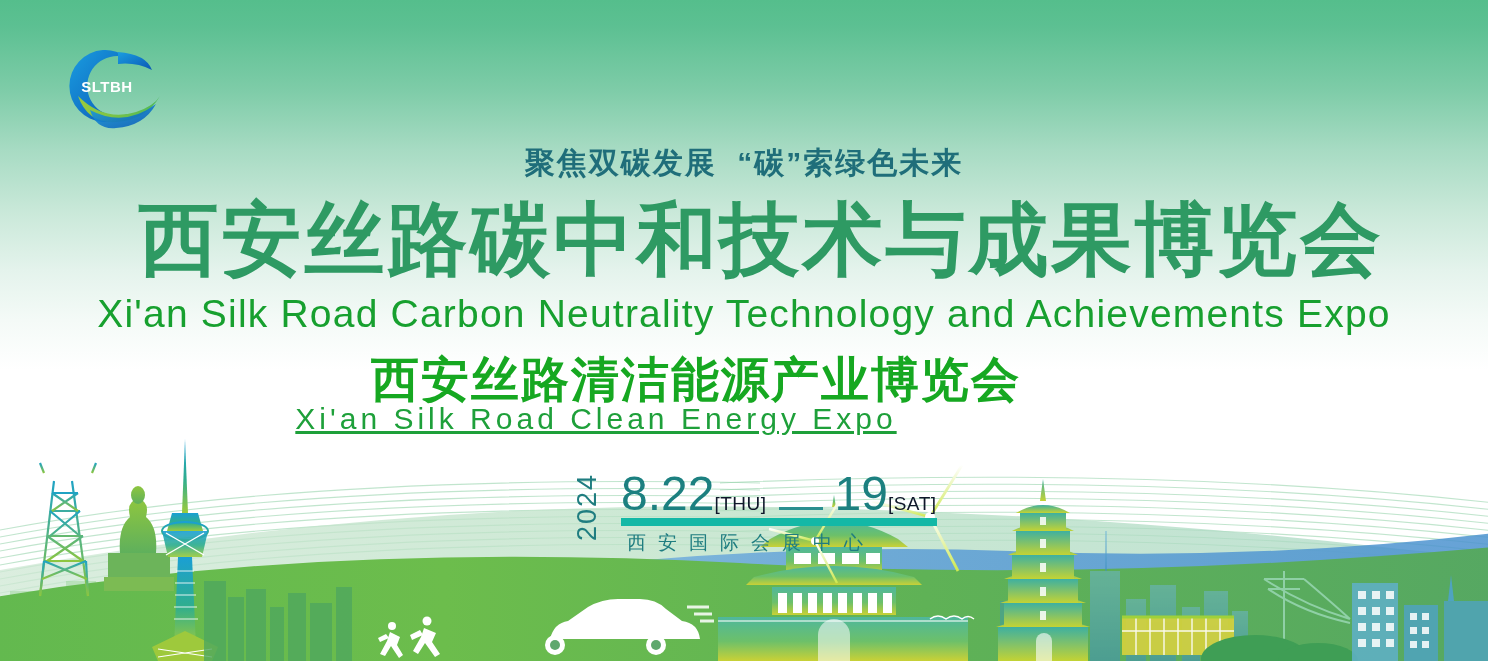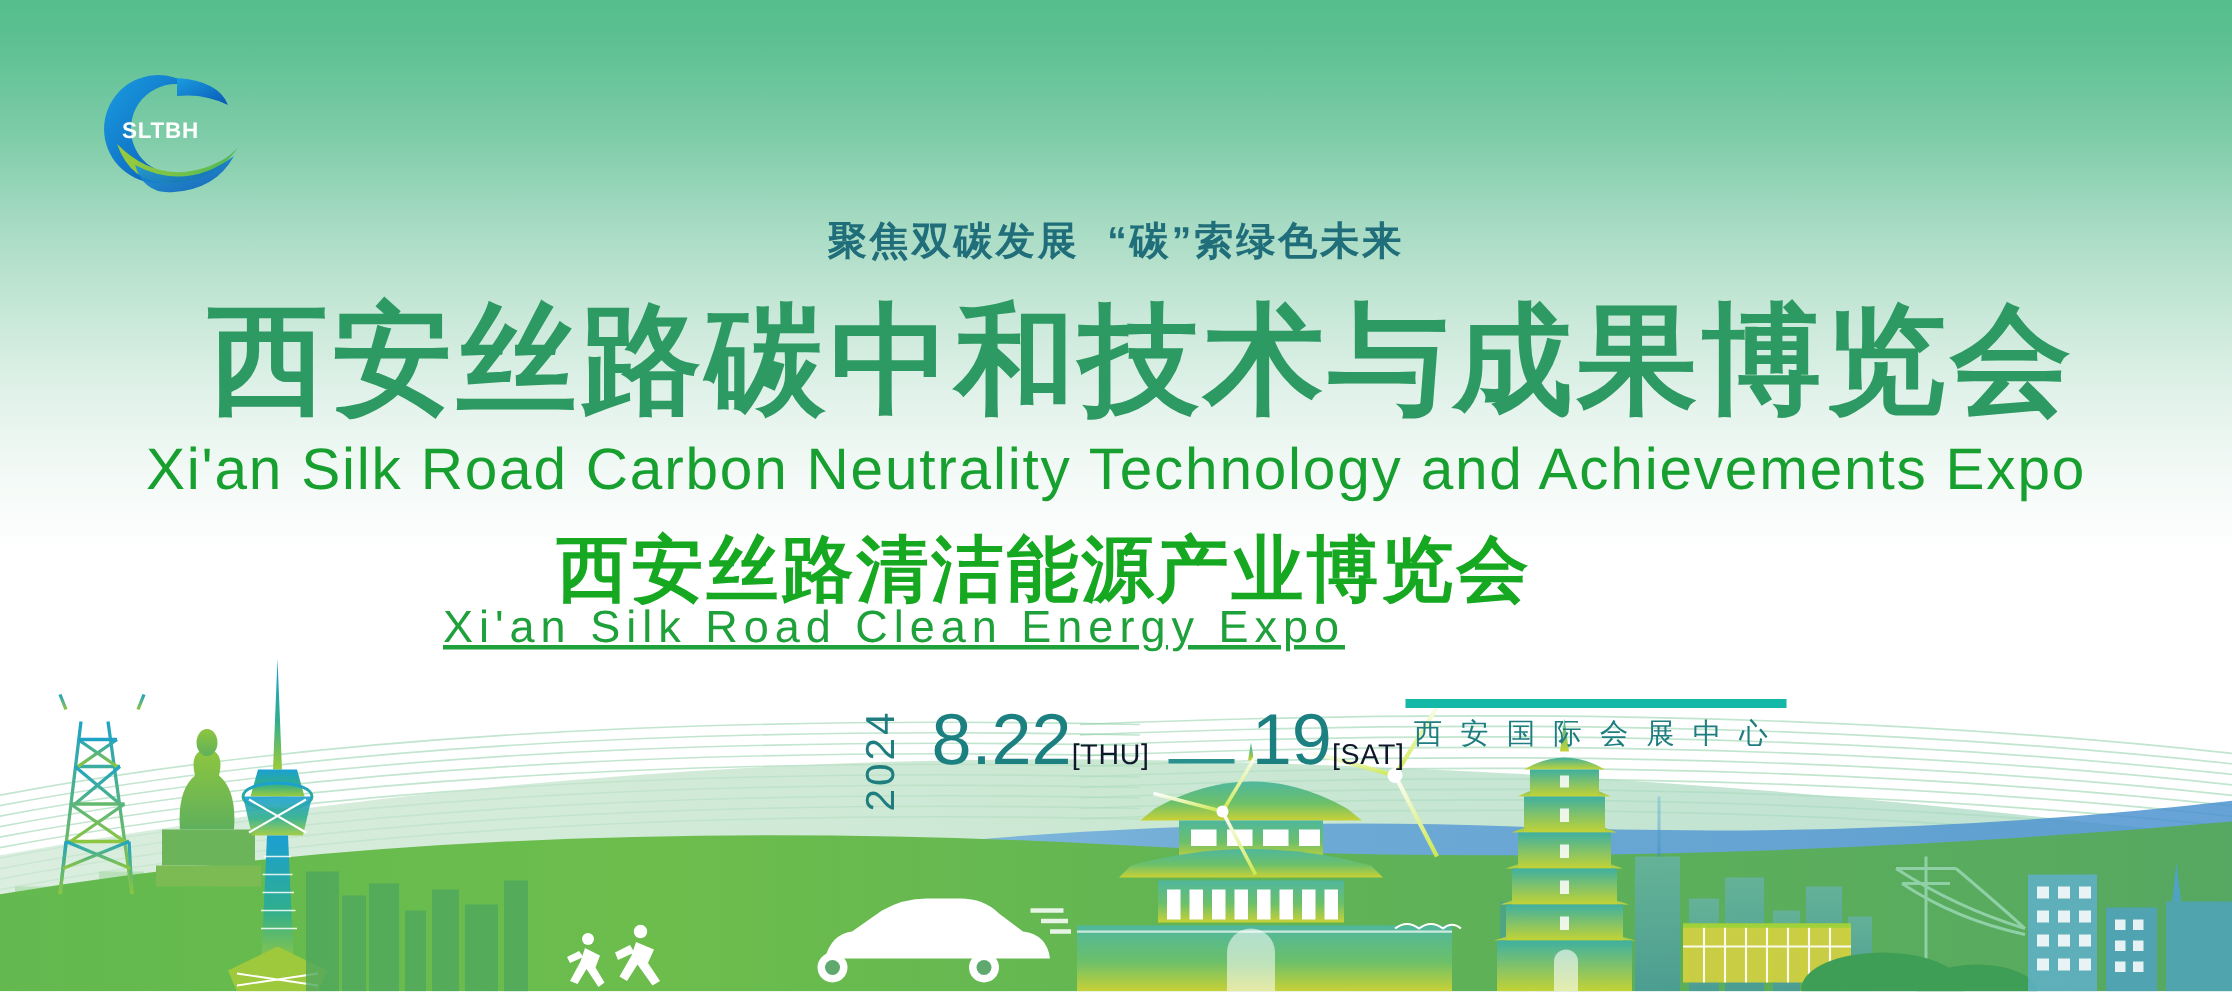--- a/index.html
+++ b/index.html
@@ -30,21 +30,21 @@
   
   .logo{position:absolute;left:50px;top:36px;width:110px;height:100px;}
 
   
   .headline-stack{
     position:absolute;left:0;top:0;width:1488px;
     text-align:center;
   }
   .tagline{
     position:absolute;left:0;top:143px;width:1488px;
-    font-size:26px;font-weight:700;letter-spacing:2px;
+    font-size:30px;font-weight:700;letter-spacing:2px;
     color:#1f6e7a;
     white-space:pre;
   }
   .title-main{
     position:absolute;left:0;top:200px;width:1488px;
     font-size:80px;font-weight:800;letter-spacing:3px;
     color:#2e9a63;
     line-height:1.0;
     white-space:nowrap;
     padding-left:17px;
@@ -79,34 +79,34 @@
     font-size:27px;font-weight:400;letter-spacing:2px;
     color:#1f7d80;
     height:78px;
     display:flex;align-items:center;justify-content:center;
     padding-right:2px;
   }
   .date-rule{
     width:2px;background:#2a8f8f;margin:2px 10px 2px 8px;
   }
   .date-right{
-    display:flex;flex-direction:row;justify-content:flex-start;
+    display:flex;flex-direction:column;justify-content:flex-start;
   }
   .date-line{
     display:flex;align-items:baseline;
     height:52px;
   }
   .d-big{font-size:48px;font-weight:400;color:#1c8080;line-height:52px;}
   .d-small{font-size:19px;font-weight:400;color:#0f172a;letter-spacing:.5px;}
   .d-dash{
     display:inline-block;width:44px;height:3px;background:#2a8f8f;
     margin:0 12px 12px 12px;
   }
   .venue{
-    border-top:6px solid #14b8a6;
+    border-top:8px solid #14b8a6;
     padding-top:4px;margin-top:-2px;
     font-size:19px;letter-spacing:12px;color:#1f7d80;
     text-indent:6px;white-space:nowrap;
   }
 
   
   .scenery{position:absolute;left:0;bottom:0;width:1488px;height:240px;}
 </style>
 </head>
 <body>

